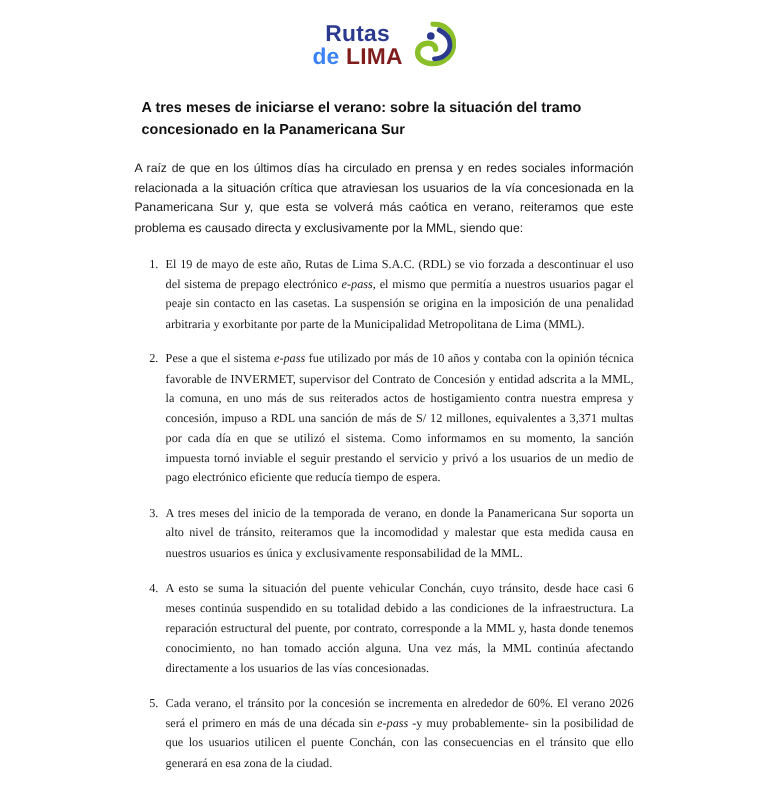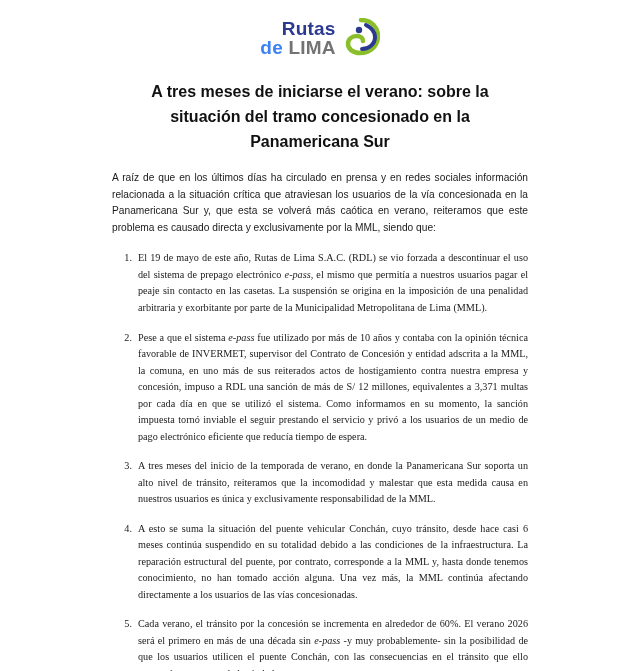--- a/index.html
+++ b/index.html
@@ -30,50 +30,50 @@
     padding-bottom: 14px;
   }
   .logo {
     display: flex;
     align-items: center;
     gap: 4px;
   }
   .logo-text {
     display: flex;
     flex-direction: column;
-    align-items: flex-end;
+    align-items: center;
     line-height: 1.0;
   }
   .logo-line1 {
     font-size: 19px;
     font-weight: bold;
     color: #2b3a8f;
     letter-spacing: 0.2px;
   }
   .logo-line2 {
     font-size: 19px;
     font-weight: bold;
     color: #2b3a8f;
     letter-spacing: 0.2px;
   }
   .logo-line2 .de {
     color: #3b82f6;
   }
   .logo-line2 .lima {
-    color: #737373;
+    color: #7f1d1d;
   }
   .logo-mark {
     width: 38px;
     height: 40px;
     position: relative;
     margin-left: 2px;
   }
   .doc-title {
-    text-align: center;
-    font-size: 16px;
+    text-align: left;
+    font-size: 12px;
     font-weight: bold;
     line-height: 1.55;
     color: #111111;
     margin: 8px 0 16px 0;
     padding: 0 6px;
   }
   .intro {
     font-size: 10.2px;
     line-height: 1.62;
     text-align: justify;

